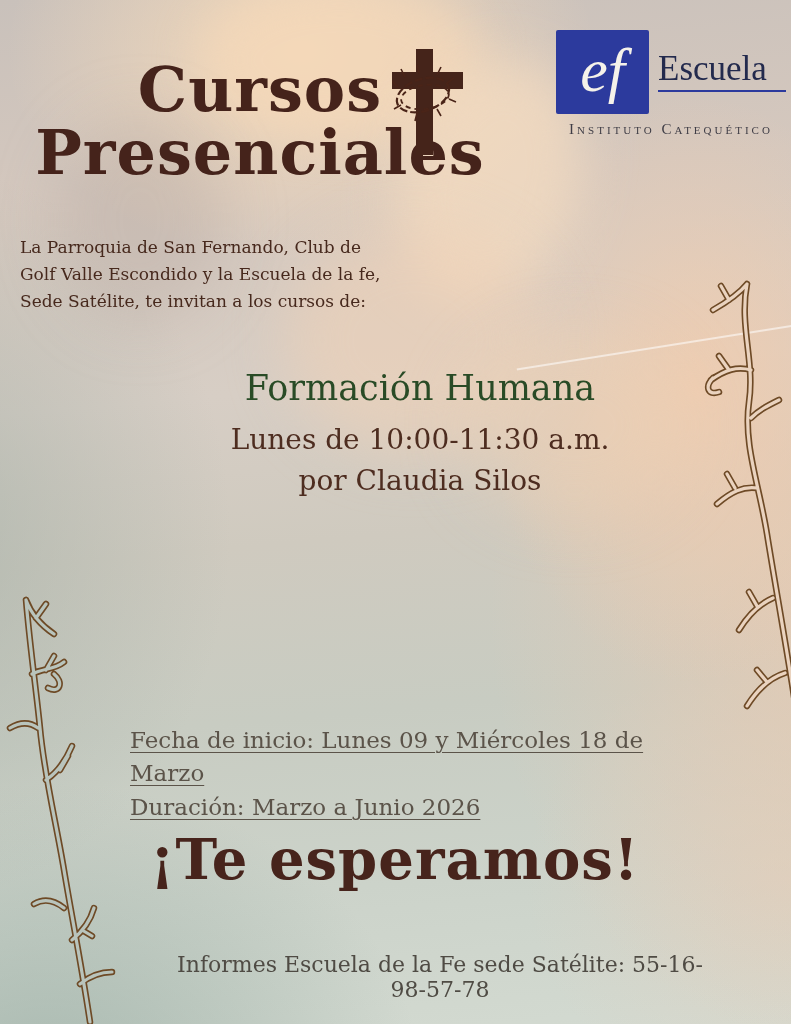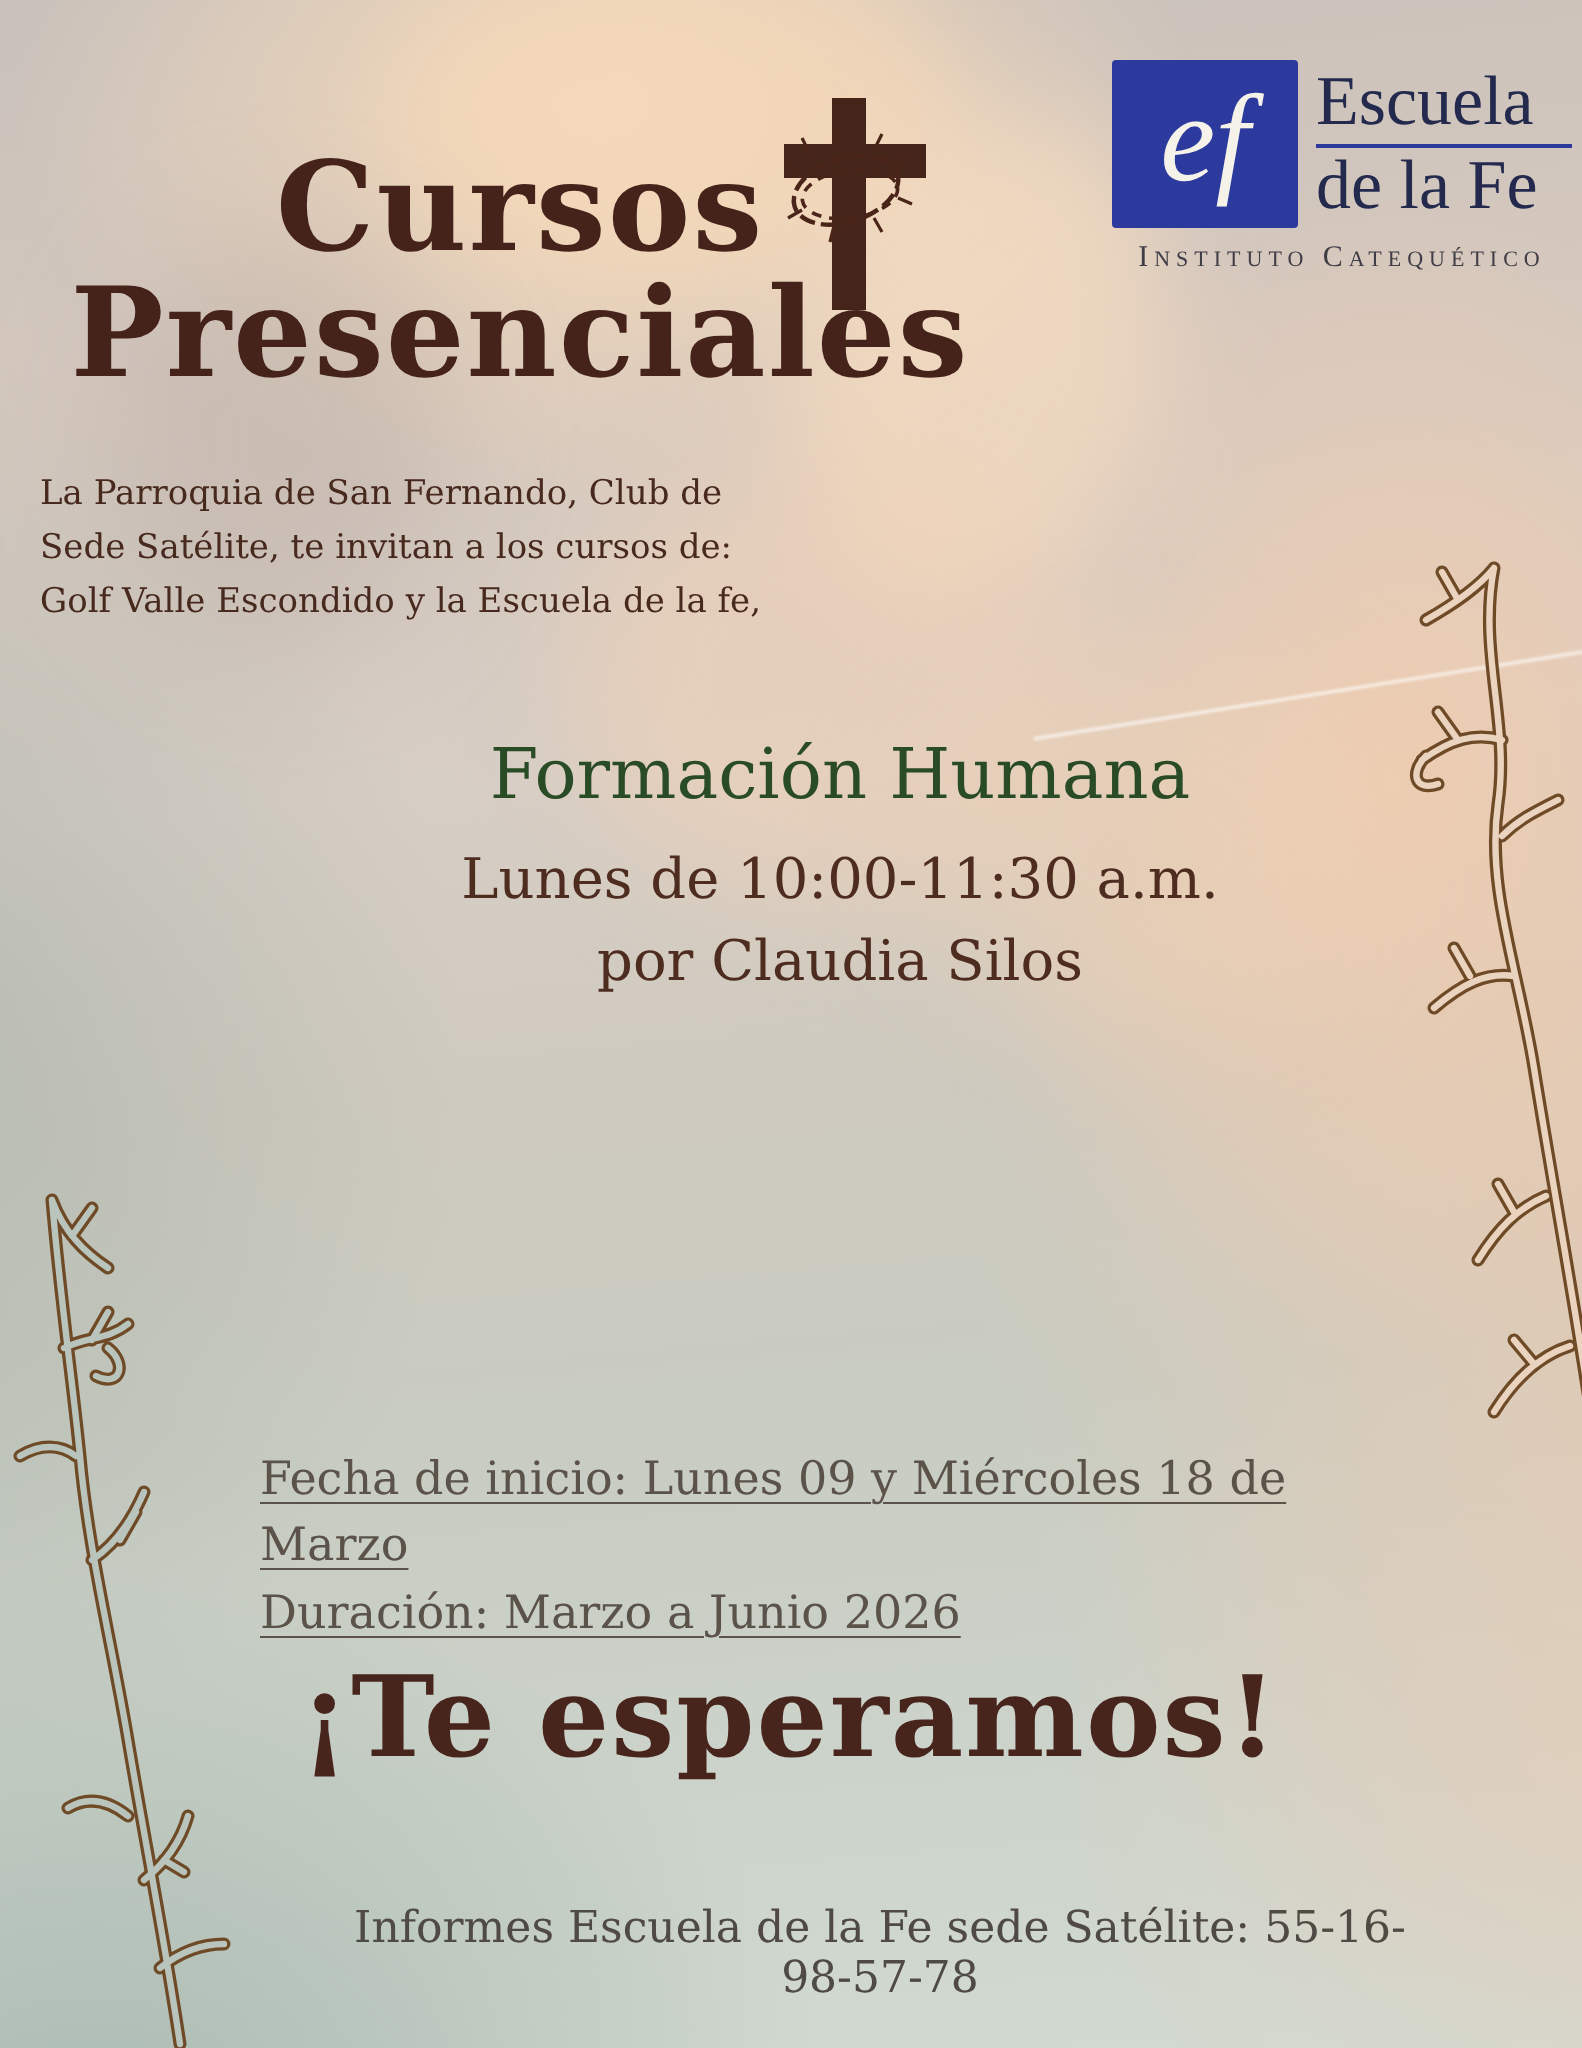--- a/index.html
+++ b/index.html
@@ -16,21 +16,21 @@
       linear-gradient(175deg,#c9c1bb 0%,#d5c8be 20%,#d7cec5 38%,#cfcabf 52%,#c8ccc2 68%,#ccd3ca 84%,#d3dad1 100%);
   }
   .cloud{position:absolute;border-radius:50%;pointer-events:none;}
   .cloud1{left:200px;top:-20px;width:280px;height:160px;background:rgba(243,215,184,.78);filter:blur(22px);}
   .cloud2{left:400px;top:55px;width:180px;height:250px;background:rgba(246,221,192,.70);filter:blur(24px);transform:rotate(18deg);}
   .cloud3{left:285px;top:225px;width:260px;height:230px;background:rgba(240,210,182,.55);filter:blur(28px);}
   .cloud4{left:460px;top:330px;width:230px;height:190px;background:rgba(238,208,180,.45);filter:blur(30px);}
   .cloud5{left:55px;top:115px;width:170px;height:210px;background:rgba(176,162,155,.30);filter:blur(30px);}
   .contrail{position:absolute;left:515px;top:345px;width:300px;height:2px;background:rgba(255,255,255,.55);transform:rotate(-9deg);filter:blur(.6px);}
 
-  .title{position:absolute;left:25px;top:72px;width:470px;text-align:center;color:#45231b;font-weight:700;line-height:1.02;letter-spacing:1px;}
+  .title{position:absolute;left:25px;top:58px;width:470px;text-align:center;color:#45231b;font-weight:700;line-height:1.02;letter-spacing:1px;}
   .title .l1{font-size:62px;}
   .title .l2{font-size:62px;}
 
   .cross-svg{position:absolute;left:392px;top:49px;}
 
   .logo{position:absolute;left:556px;top:30px;width:230px;}
   .logo-row{display:flex;align-items:stretch;}
   .logo-box{width:108px;height:84px;background:#2c3a9d;border-radius:2px;display:flex;align-items:center;justify-content:center;}
   .logo-ef{font-family:"Liberation Serif",serif;font-style:italic;font-size:62px;color:#f5f2ea;line-height:1;margin-top:-4px;}
   .logo-text{margin-left:9px;display:flex;flex-direction:column;justify-content:center;}
@@ -117,30 +117,29 @@
   </svg>
 
   <div class="logo">
     <div class="logo-row">
       <div class="logo-box">
         <span class="logo-ef">ef</span>
       </div>
       <div class="logo-text">
         <span class="logo-name">Escuela</span>
         <div class="logo-rule"></div>
-        <span class="logo-name">de la Fe</span>
       </div>
     </div>
     <div class="logo-sub">Instituto Catequético</div>
   </div>
 
   <div class="intro">
     <div>La Parroquia de San Fernando, Club de</div>
+    <div>Golf Valle Escondido y la Escuela de la fe,</div>
     <div>Sede Satélite, te invitan a los cursos de:</div>
-    <div>Golf Valle Escondido y la Escuela de la fe,</div>
   </div>
 
   <div class="course course1">
     <div class="course-name">Formación Humana</div>
     <div class="course-line">Lunes de 10:00-11:30 a.m.</div>
     <div class="course-line">por Claudia Silos</div>
   </div>
 
 
   <div class="dates">

